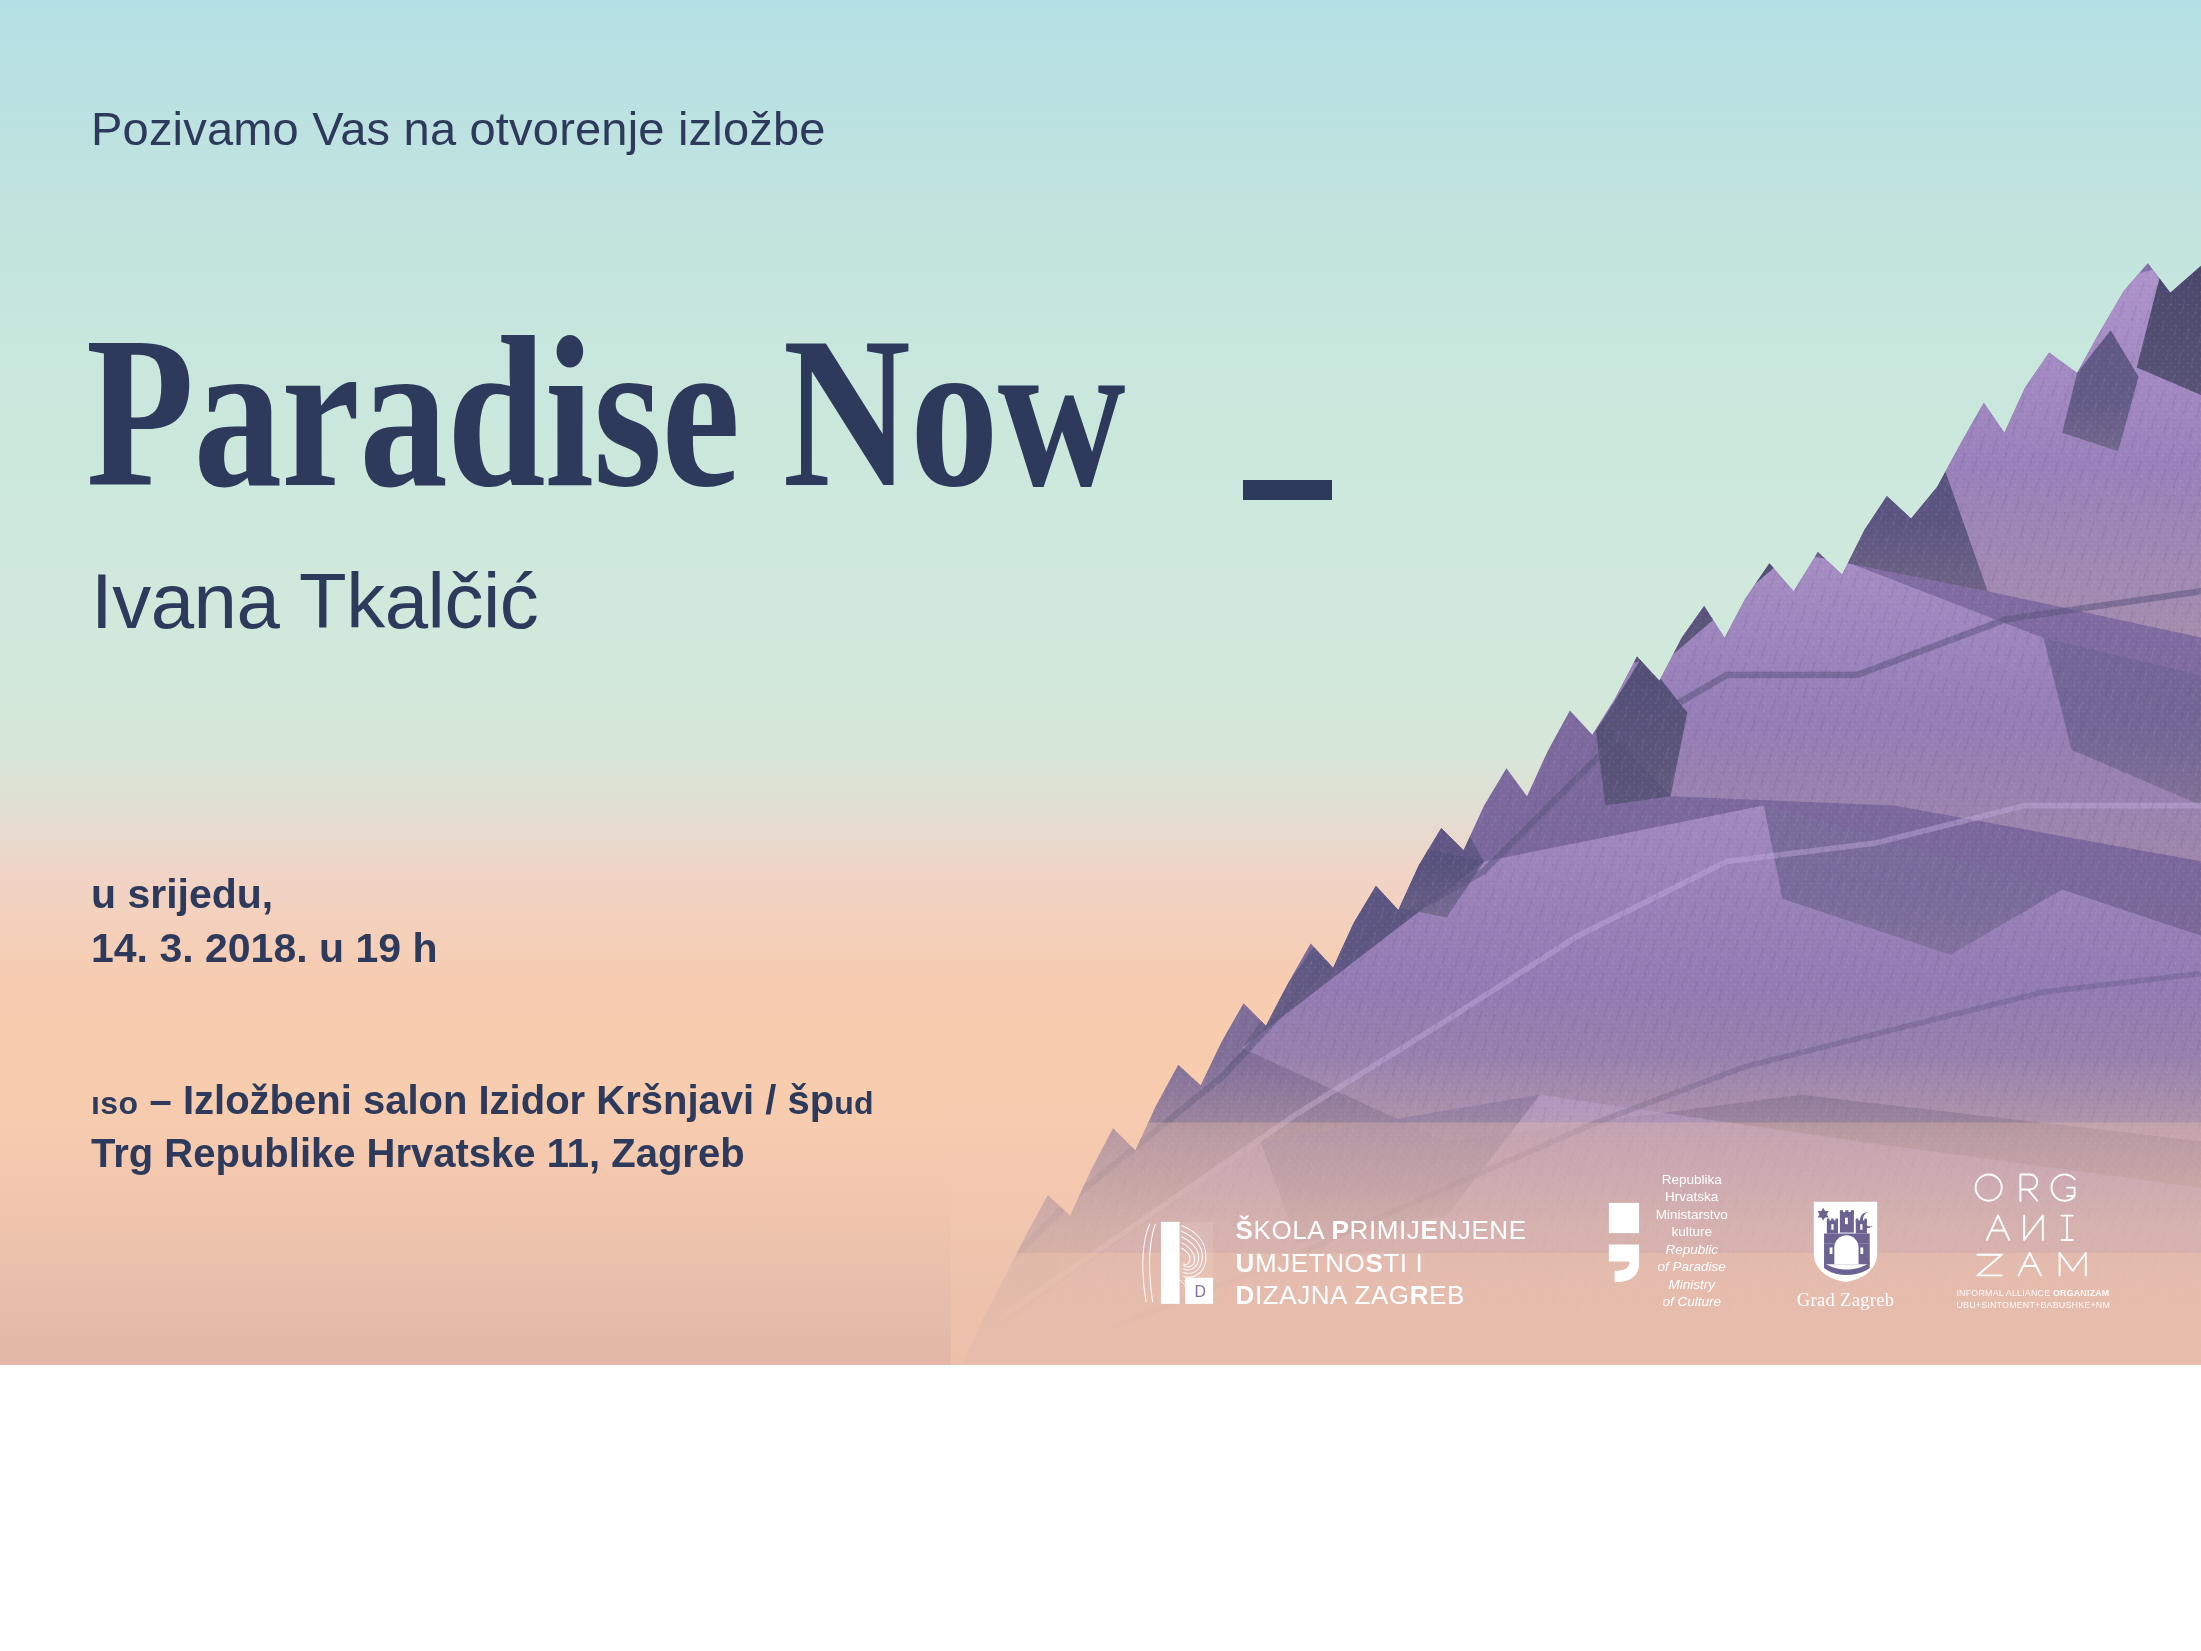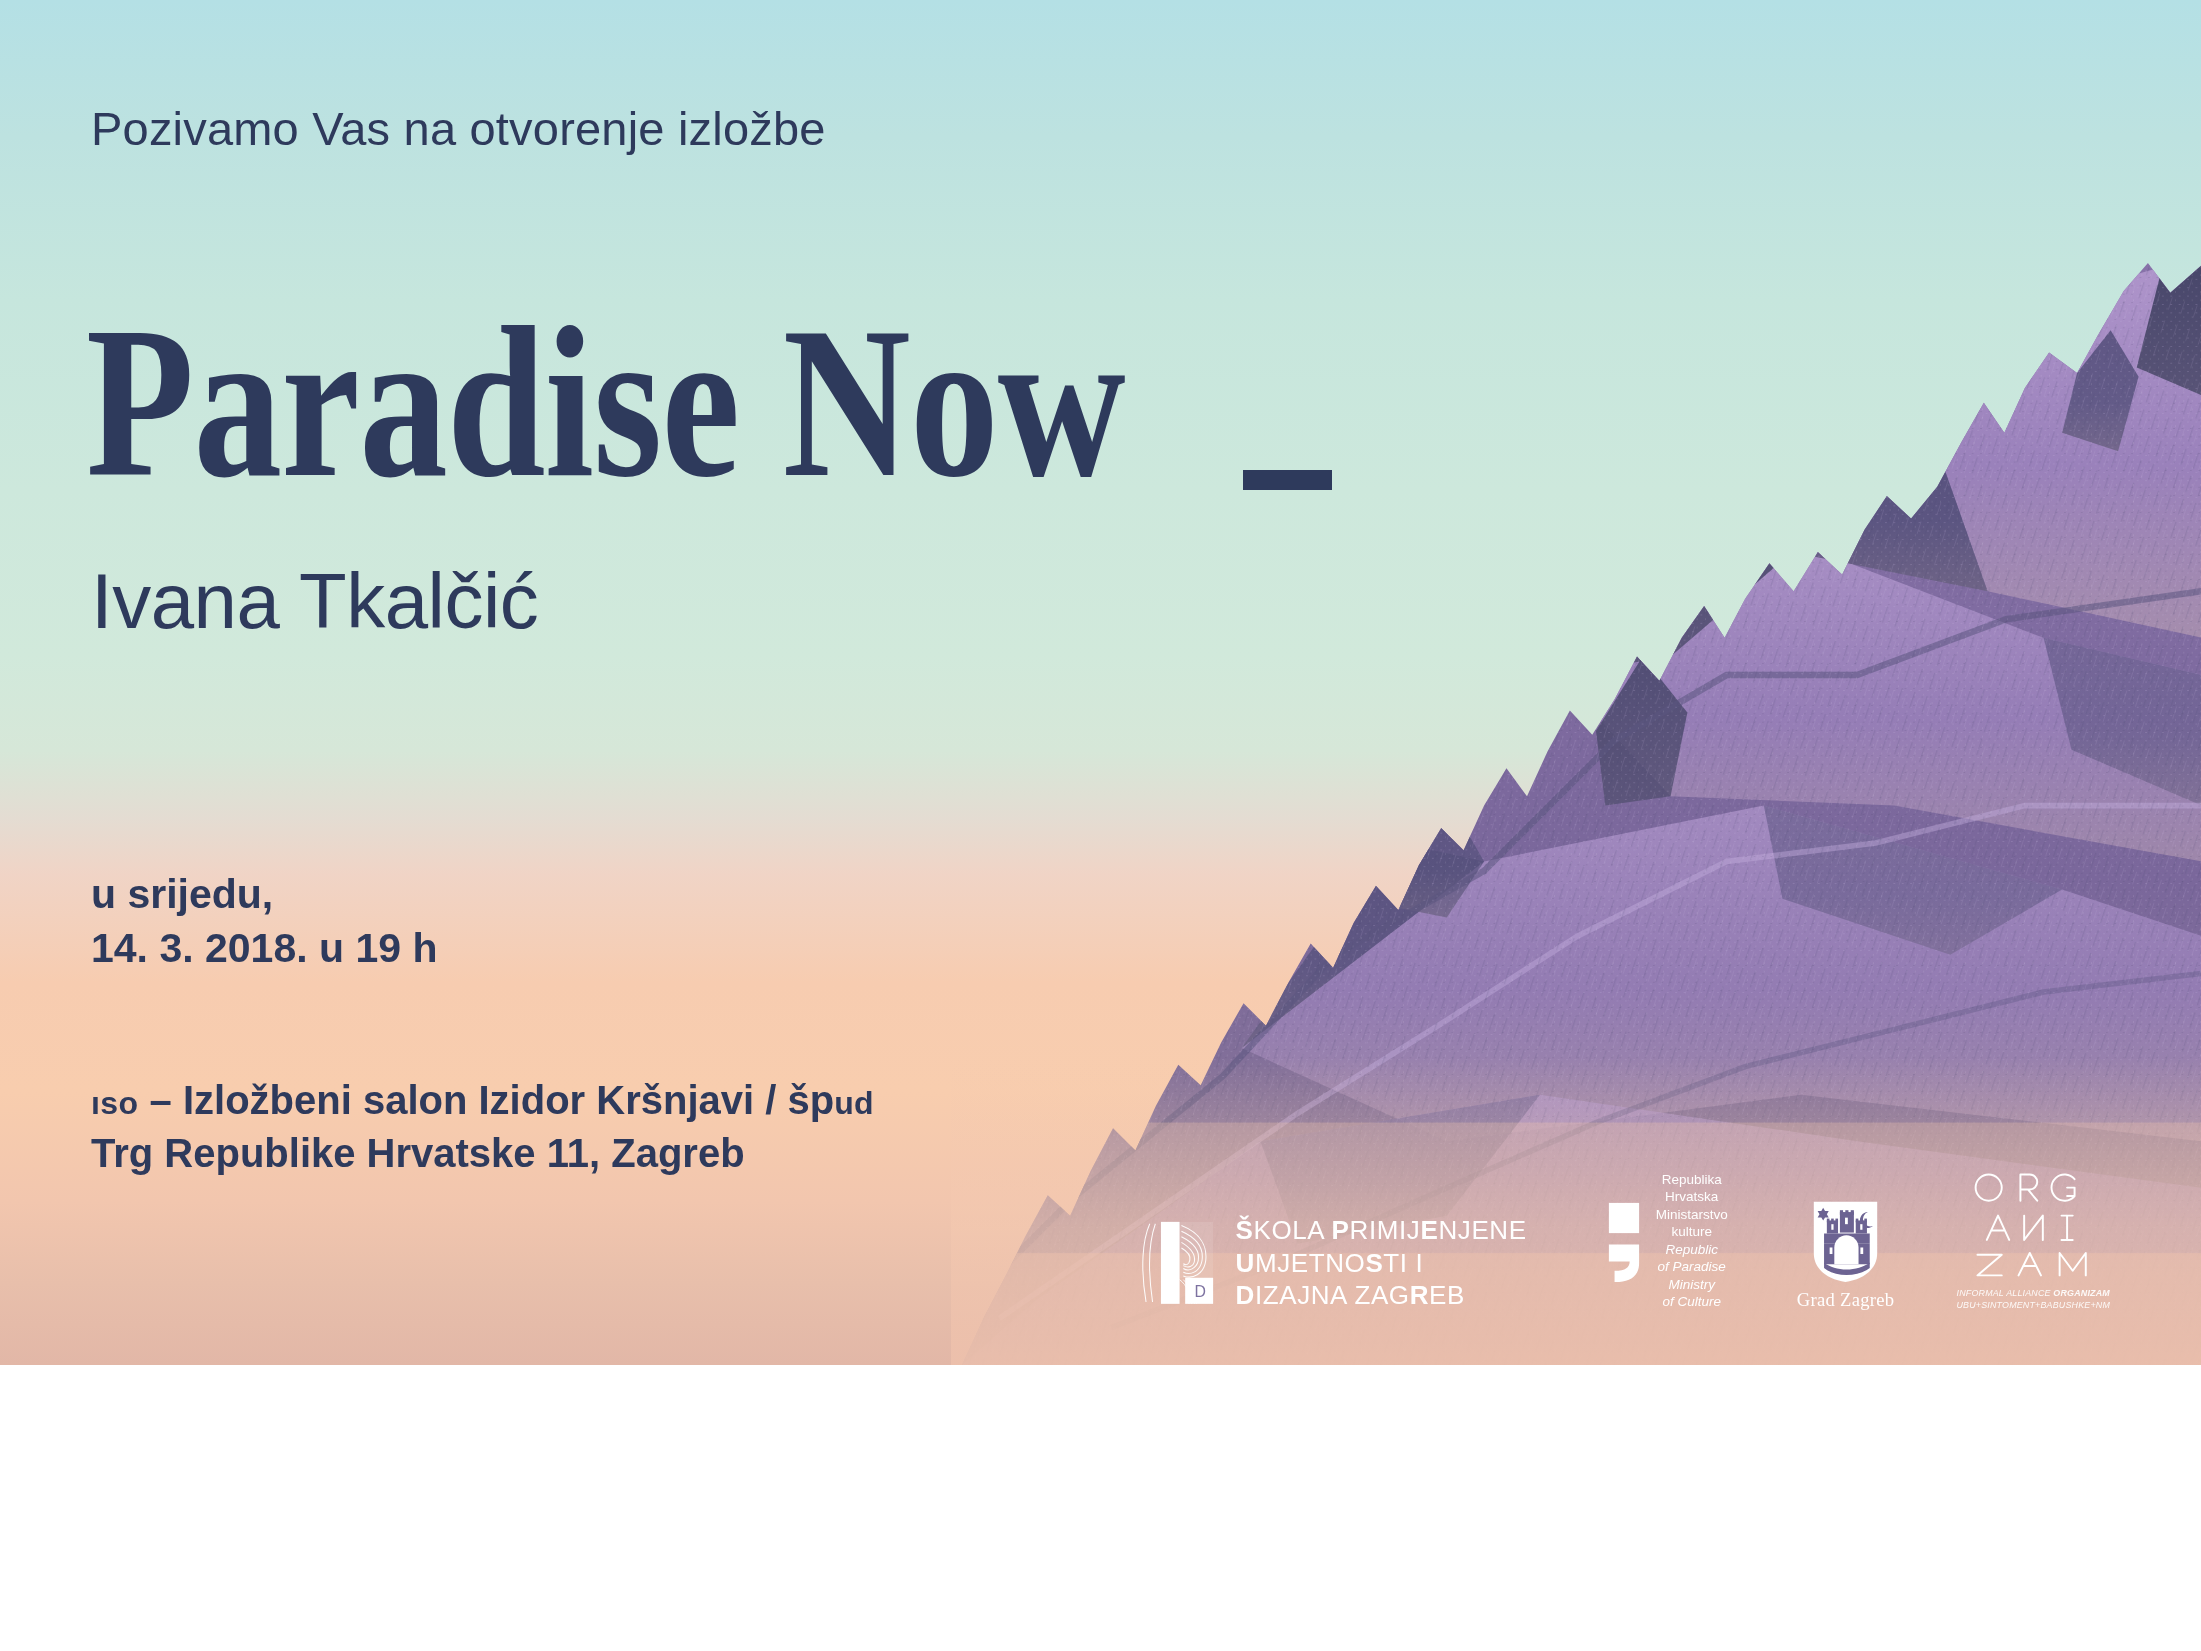--- a/index.html
+++ b/index.html
@@ -44,21 +44,21 @@
     pointer-events:none;
   }
 
   
   .invite{
     position:absolute;left:91px;top:101px;
     font-size:47px;font-weight:400;letter-spacing:0.2px;
     white-space:nowrap;
   }
 
-  .title-wrap{position:absolute;left:86px;top:295px;white-space:nowrap;}
+  .title-wrap{position:absolute;left:86px;top:305px;white-space:nowrap;}
   .title{
     font-family:"Liberation Serif", serif;
     font-size:216px;
     font-weight:700;
     line-height:1;
     letter-spacing:-0.9px;
     transform:scaleX(.82);
     transform-origin:left center;
     display:inline-block;
   }
@@ -122,22 +122,22 @@
   .zagreb .shield{width:69px;height:86px;}
   .zagreb .cap{
     font-family:"Liberation Serif", serif;
     font-size:18.6px;letter-spacing:0.3px;white-space:nowrap;
   }
 
   
   .organizam{margin-left:62px;flex-direction:column;align-items:center;gap:9.3px;}
   .organizam .og{width:127px;height:110px;}
   .organizam .fine{
-    font-size:8.9px;line-height:1.35;letter-spacing:0.2px;text-align:center;
-    white-space:nowrap;opacity:.92;font-style:italic;
+    font-size:8.9px;line-height:1.35;letter-spacing:0.2px;text-align:left;
+    white-space:nowrap;opacity:.92;
   }
   .organizam .fine b{font-weight:700;}
 </style>
 </head>
 <body>
 
 <div class="poster">
 
   <div class="sky"></div>
 

